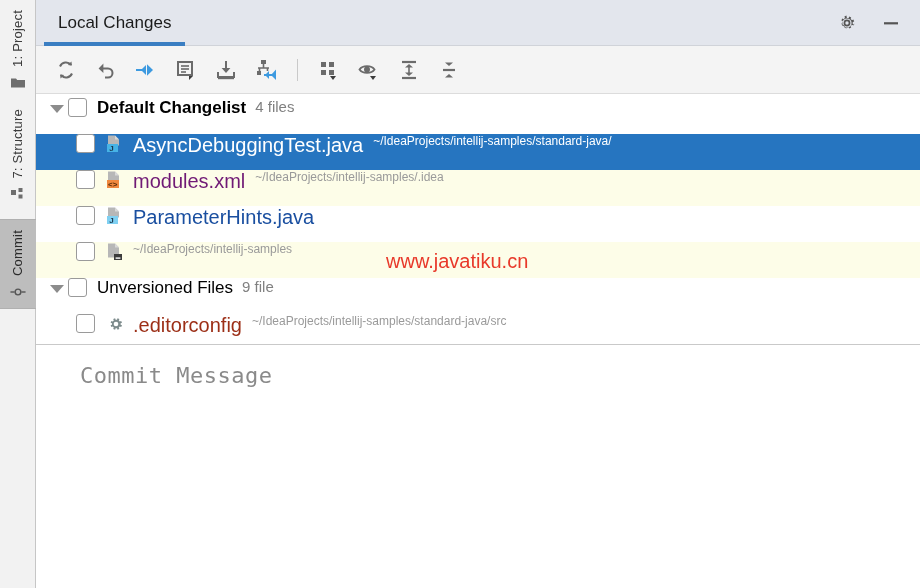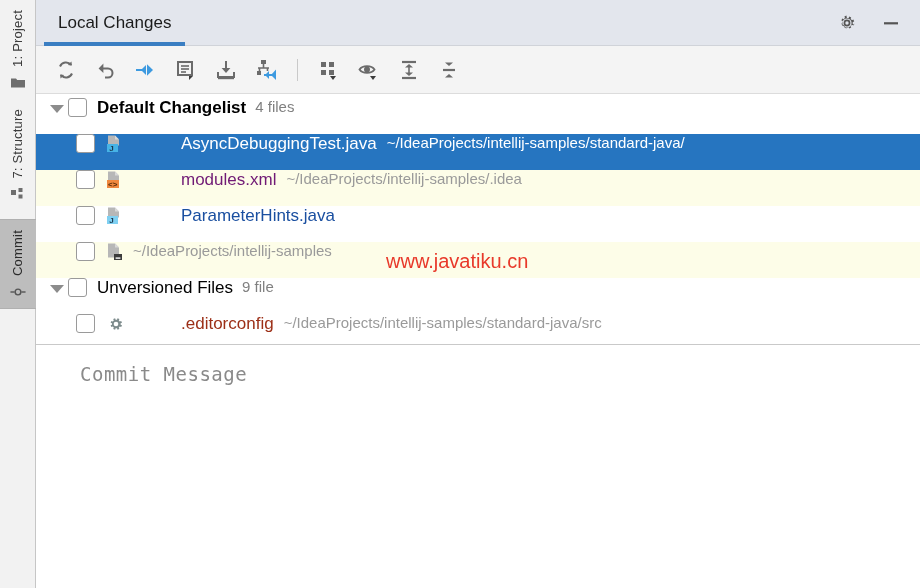--- a/index.html
+++ b/index.html
@@ -167,38 +167,38 @@
     cursor: pointer;
   }
   .ficon {
     width: 20px; height: 20px;
     flex: 0 0 20px;
     margin-right: 8px;
     display: flex; align-items: center; justify-content: center;
   }
   .gname { font-weight: bold; color: #000000; font-size: 17px; }
   .gcount { color: #808080; font-size: 15px; margin-left: 9px; }
-  .fname { font-size: 17px; margin-right: 10px; margin-left: 48px; }
+  .fname { font-size: 20px; margin-right: 10px; }
   .fname.java { color: #1a4fa0; }
   .fname.xml  { color: #701a75; }
   .fname.iml  { color: #1a4fa0; }
   .fname.unv  { color: #9c2f17; }
-  .fpath { font-size: 15px; color: #9a9a9a; }
+  .fpath { font-size: 12px; color: #9a9a9a; }
   .row.sel .fname, .row.sel .fpath { color: #ffffff; }
 
   
   .commit-area {
     flex: 0 0 96px;
     border-top: 1px solid #c9c9c9;
     background: #ffffff;
     padding: 18px 0 0 44px;
   }
   .commit-placeholder {
     font-family: "DejaVu Sans Mono", "Liberation Mono", monospace;
-    font-size: 19px;
+    font-size: 22px;
     color: #8a8a8a;
     letter-spacing: 0.5px;
   }
 
   
   .watermark {
     position: absolute;
     left: 386px; top: 250px;
     font-size: 20px;
     color: #e8392a;

